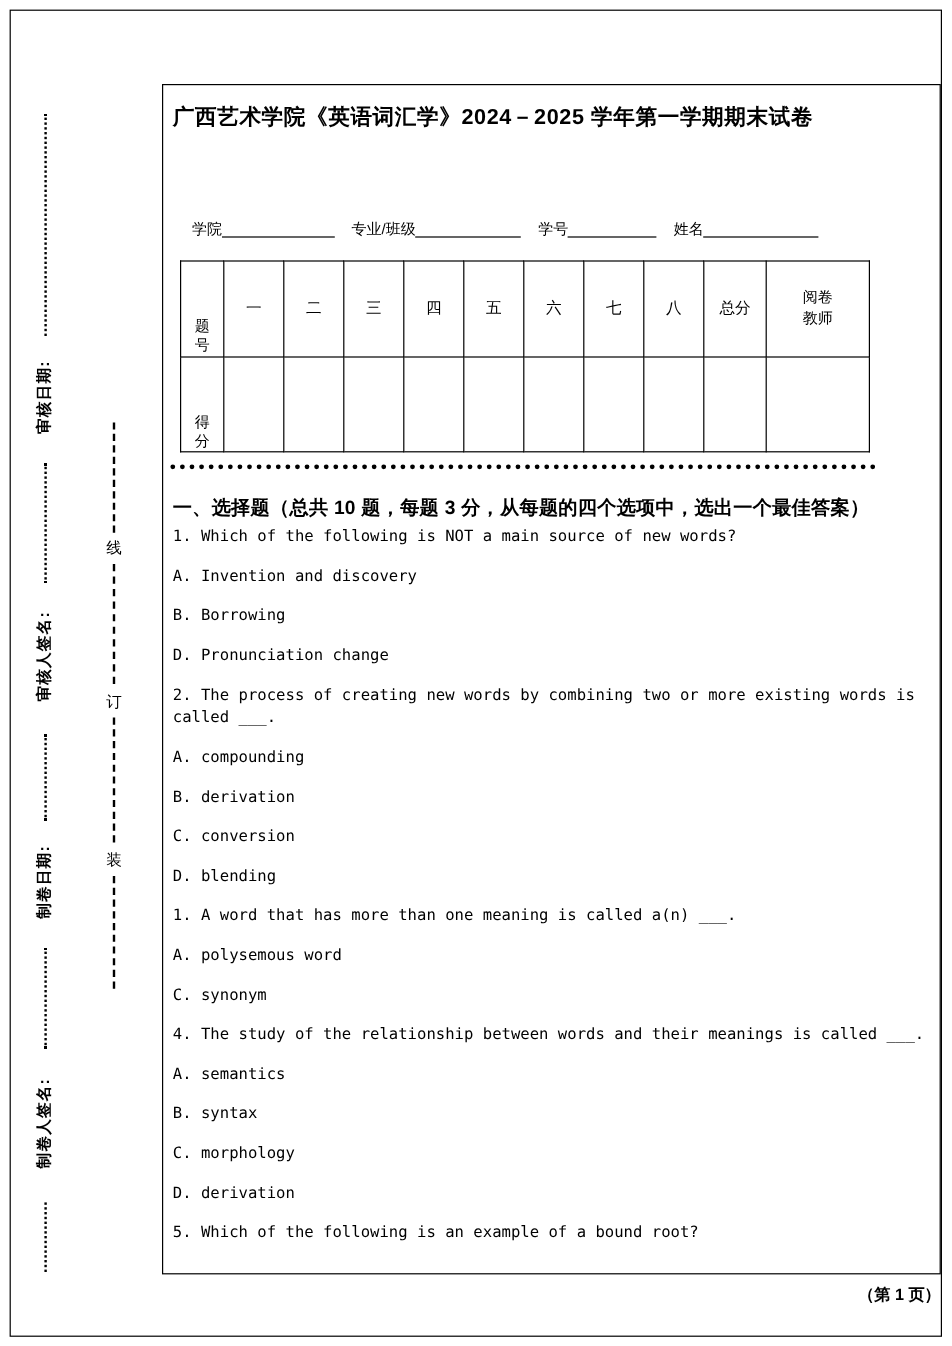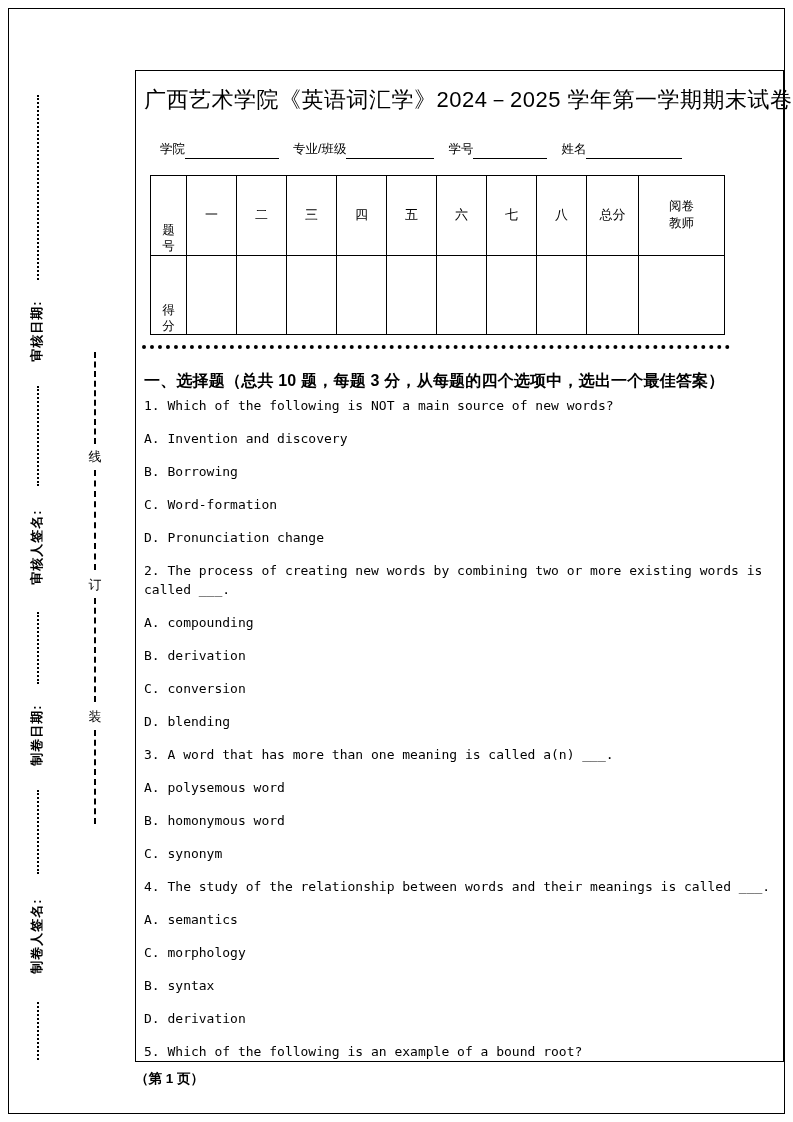--- a/index.html
+++ b/index.html
@@ -15,24 +15,24 @@
   .side-label span { transform:rotate(-90deg); white-space:nowrap; font-weight:bold; font-size:13px; letter-spacing:1px; }
   .dot-seg { position:absolute; left:37px; width:0; border-left:2px dotted #000; }
 
   
   .bind-seg { position:absolute; left:94px; width:0; border-left:2px dashed #000; }
   .bind-char { position:absolute; left:86px; width:18px; text-align:center; font-size:13px; }
 
   
   .content-frame { position:absolute; left:135px; top:70px; width:649px; height:992px; border:1px solid #000; padding:14px 6px 0 6px; }
 
-  .title { font-size:22px; font-weight:normal; letter-spacing:0.5px; white-space:nowrap; padding-left:2px; }
+  .title { font-size:18px; font-weight:bold; letter-spacing:0.5px; white-space:nowrap; padding-left:2px; }
 
   .fields-row { margin:26px 0 0 18px; display:flex; align-items:flex-end; font-size:12.5px; }
-  .field { display:flex; align-items:flex-end; margin-right:14px; }
+  .field { display:flex; align-items:flex-start; margin-right:14px;margin-top:48px; }
   .f-label { padding-bottom:1px; }
   .f-blank { display:inline-block; height:15px; border-bottom:1px solid #000; }
 
   table.score-table { border-collapse:collapse; margin:16px 0 0 8px; text-align:center; font-size:13px; }
   table.score-table td { border:1px solid #000; padding:0; }
   tr.head-row { height:48px; }
   tr.score-row { height:42px; }
   .c-corner { width:36px; }
   .c-num { width:50px; }
   .c-total { width:52px; }
@@ -40,21 +40,21 @@
   .stack { display:inline-block; width:15px; word-break:break-all; line-height:1.3; font-size:12.5px;margin-top:46px; }
   .stack-g { display:inline-block; width:28px; word-break:break-all; line-height:1.4; font-size:12.5px; }
 
   .dotted-sep { margin:10px 0 0 0; width:588px; height:0; border-top:4px dotted #000; }
 
   .section-heading { margin:22px 0 0 2px; font-size:16px; font-weight:600; letter-spacing:0.2px; }
 
   .questions { margin-top:4px; font-family:"DejaVu Sans Mono", monospace; font-size:13px; }
   .questions p { margin:0 0 14px 2px; line-height:19px; }
 
-  .footer { position:absolute; left:135px; top:1070px; width:649px; text-align:left; font-weight:bold; font-size:13.5px; }
+  .footer { position:absolute; left:135px; top:1070px; width:649px; text-align:right; font-weight:bold; font-size:13.5px; }
 </style>
 </head>
 <body>
 
 <div class="page">
 
   <div class="outer-border"></div>
 
   <div class="dot-seg" style="top:95px;height:185px"></div>
   <div class="side-label" style="top:280px;height:102px">
@@ -137,38 +137,36 @@
       </table>
 
     <div class="dotted-sep"></div>
 
     <div class="section-heading">一、选择题（总共 10 题，每题 3 分，从每题的四个选项中，选出一个最佳答案）</div>
 
     <div class="questions">
       <p>1. Which of the following is NOT a main source of new words?</p>
       <p>A. Invention and discovery</p>
       <p>B. Borrowing</p>
-      <p>C. Word-formation</p>
       <p>D. Pronunciation change</p>
 
       <p>2. The process of creating new words by combining two or more existing words is called ___.</p>
       <p>A. compounding</p>
       <p>B. derivation</p>
       <p>C. conversion</p>
       <p>D. blending</p>
 
-      <p>3. A word that has more than one meaning is called a(n) ___.</p>
+      <p>1. A word that has more than one meaning is called a(n) ___.</p>
       <p>A. polysemous word</p>
-      <p>B. homonymous word</p>
       <p>C. synonym</p>
 
       <p>4. The study of the relationship between words and their meanings is called ___.</p>
       <p>A. semantics</p>
+      <p>B. syntax</p>
       <p>C. morphology</p>
-      <p>B. syntax</p>
       <p>D. derivation</p>
 
       <p>5. Which of the following is an example of a bound root?</p>
     </div>
 
   </div>
 
   <div class="footer">（第 1 页）</div>
 
 </div>

